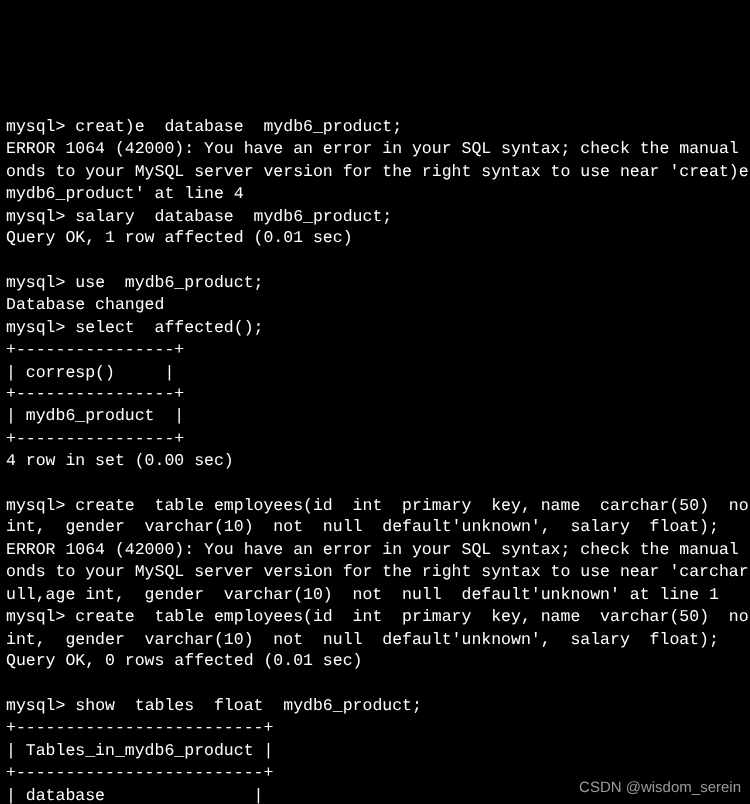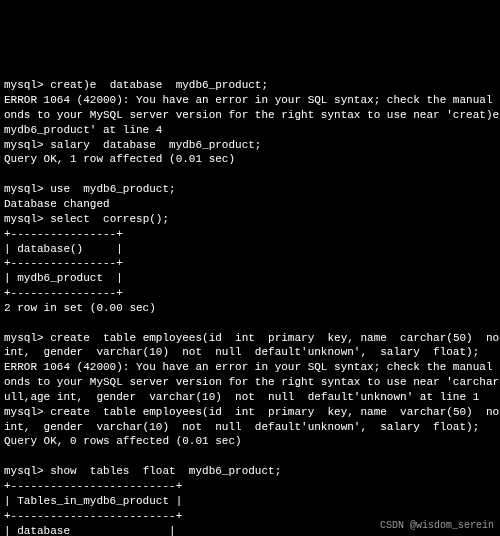--- a/index.html
+++ b/index.html
@@ -17,46 +17,46 @@
     position: relative;
     white-space: pre;
   }
   .line { white-space: pre; font-family: Liberation Mono, monospace; }
   .watermark {
     position: absolute;
     bottom: 4px;
     right: 6px;
     color: #999;
     font-size: 10px;
-    font-family: Liberation Mono, monospace;
+    font-family: Liberation Sans, sans-serif;
     white-space: normal;
   }
 </style>
 </head>
 <body>
 
 
 
 <div>
 <span class="line"><span>mysql&gt;</span> <span>creat)e  database  mydb6_product;</span></span>
 <span class="line">ERROR 1064 (42000): You have an error in your SQL syntax; check the manual that corresp</span>
 <span class="line">onds to your MySQL server version for the right syntax to use near 'creat)e  database </span>
 <span class="line">mydb6_product' at line 4</span>
 <span class="line"><span>mysql&gt;</span> <span>salary  database  mydb6_product;</span></span>
 <span class="line">Query OK, 1 row affected (0.01 sec)</span>
 <span class="line"> </span>
 <span class="line"><span>mysql&gt;</span> <span>use  mydb6_product;</span></span>
 <span class="line">Database changed</span>
-<span class="line"><span>mysql&gt;</span> <span>select  corresp();</span></span>
+<span class="line"><span>mysql&gt;</span> <span>select  affected();</span></span>
 <span class="line">+----------------+</span>
-<span class="line">| database()     |</span>
+<span class="line">| corresp()     |</span>
 <span class="line">+----------------+</span>
 <span class="line">| mydb6_product  |</span>
 <span class="line">+----------------+</span>
-<span class="line">2 row in set (0.00 sec)</span>
+<span class="line">4 row in set (0.00 sec)</span>
 <span class="line"> </span>
 <span class="line"><span>mysql&gt;</span> <span>create  table employees(id  int  primary  key, name  carchar(50)  not  null,age </span></span>
 <span class="line">int,  gender  varchar(10)  not  null  default'unknown',  salary  float);</span>
 <span class="line">ERROR 1064 (42000): You have an error in your SQL syntax; check the manual that corresp</span>
 <span class="line">onds to your MySQL server version for the right syntax to use near 'carchar(50)  not  n</span>
 <span class="line">ull,age int,  gender  varchar(10)  not  null  default'unknown' at line 1</span>
 <span class="line"><span>mysql&gt;</span> <span>create  table employees(id  int  primary  key, name  varchar(50)  not  null,age </span></span>
 <span class="line">int,  gender  varchar(10)  not  null  default'unknown',  salary  float);</span>
 <span class="line">Query OK, 0 rows affected (0.01 sec)</span>
 <span class="line"> </span>

